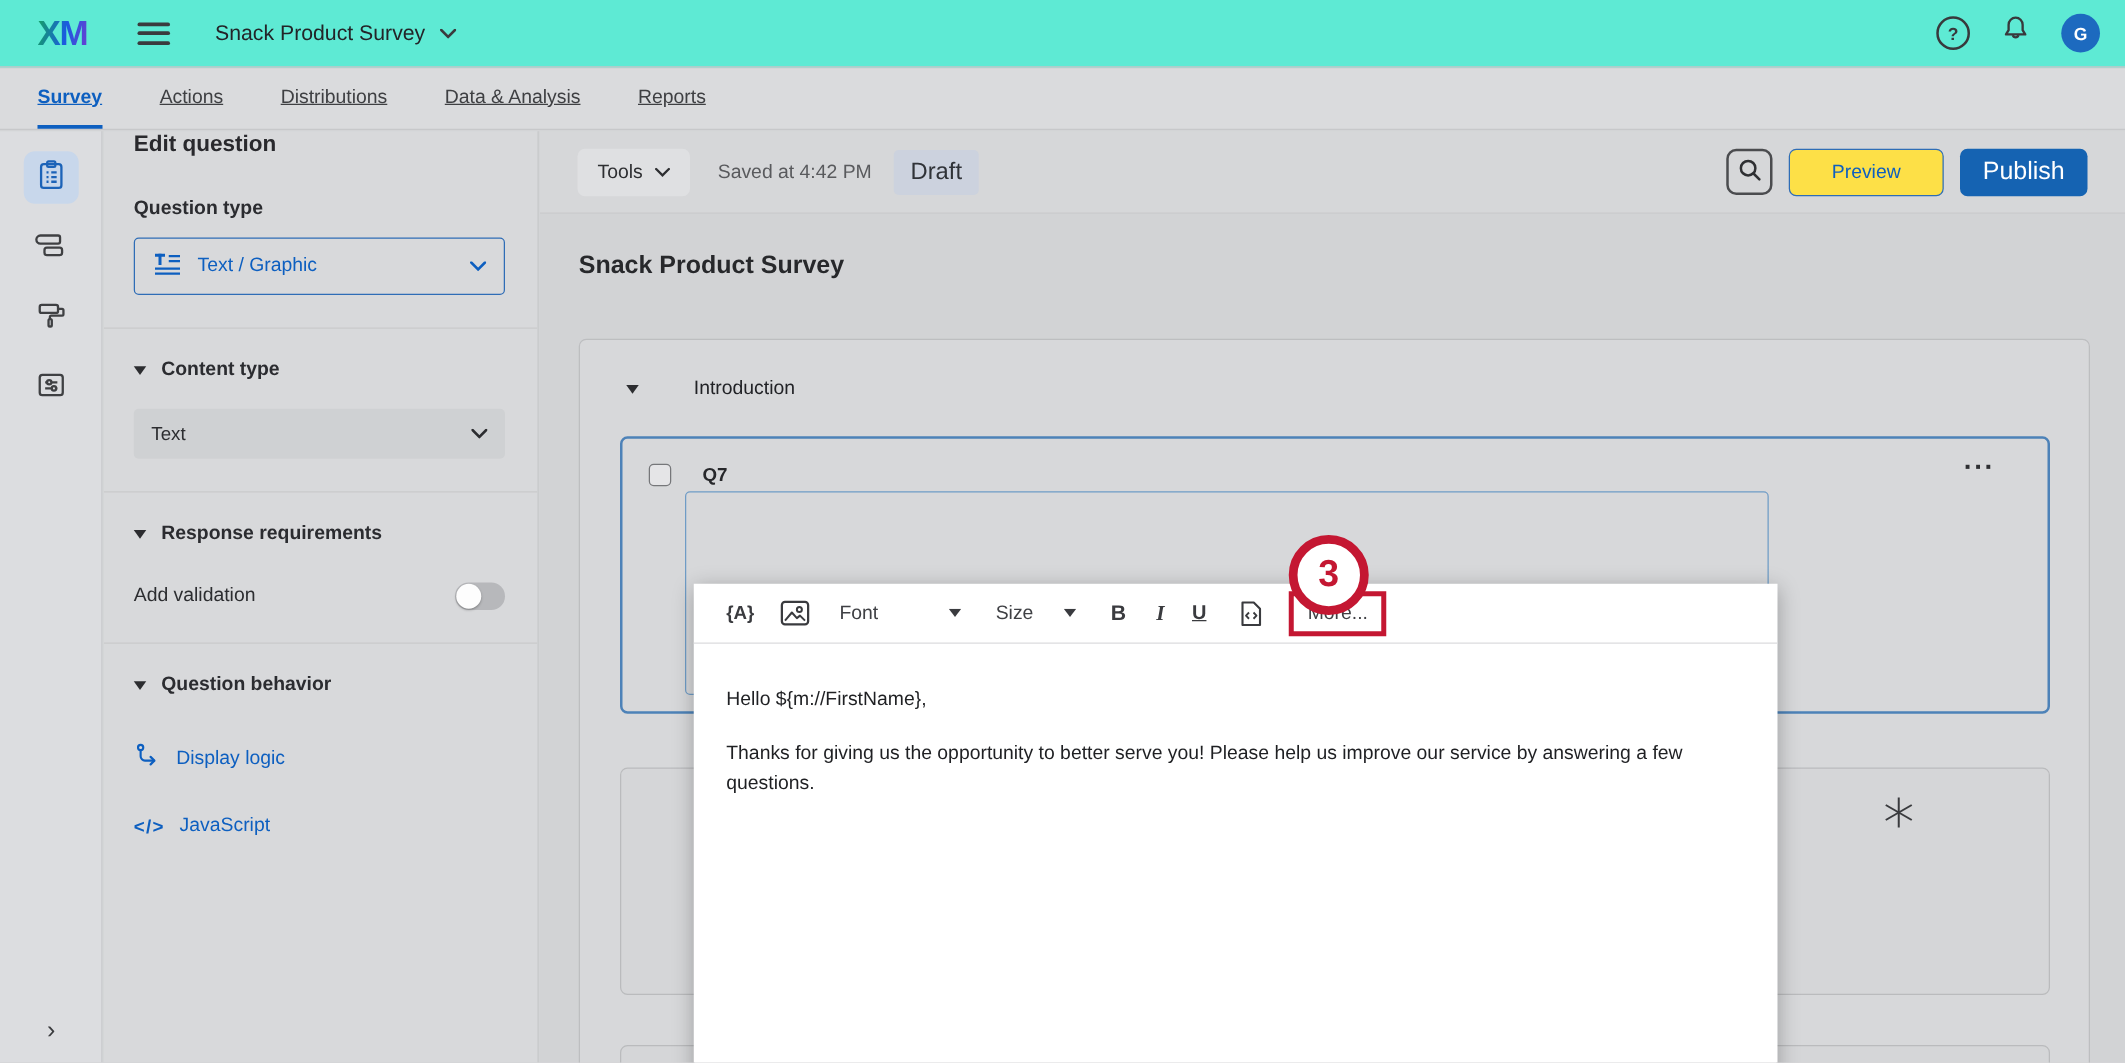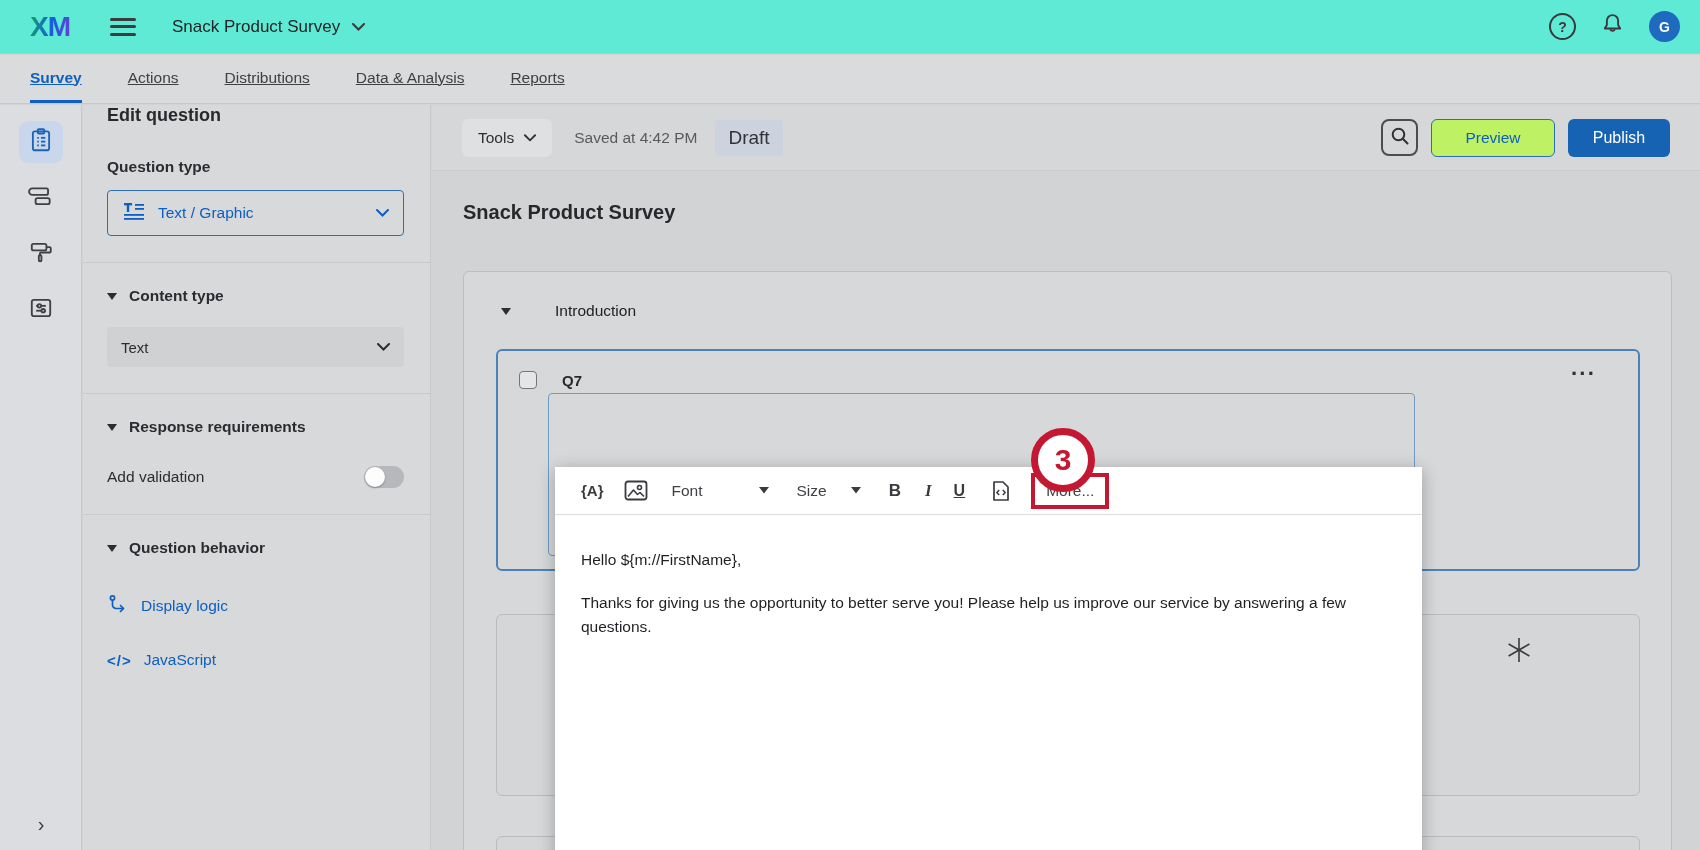--- a/index.html
+++ b/index.html
@@ -75,24 +75,24 @@
   .actionstrip { height:66px; background:#d6d7d9; border-bottom:1px solid #c9cacc;
                  display:flex; align-items:center; padding:0 30px; }
   .tools-btn { height:38px; padding:0 16px; background:#dfe0e2; border-radius:6px; display:flex;
                align-items:center; gap:10px; font-size:15.5px; color:#2e2f32; cursor:pointer; }
   .saved { margin-left:22px; font-size:15.5px; color:#595a5d; }
   .draft-badge { margin-left:18px; padding:7px 13px; background:#ccd2de; border-radius:4px;
                  font-size:19px; color:#303338; }
   .strip-right { margin-left:auto; display:flex; align-items:center; gap:13px; }
   .search-btn { width:37px; height:37px; border:2px solid #4b4c4f; border-radius:8px; background:transparent;
                 display:flex; align-items:center; justify-content:center; cursor:pointer; }
-  .preview-btn { width:124px; height:38px; background:#bef264; border:1px solid #2f6db6; border-radius:6px;
+  .preview-btn { width:124px; height:38px; background:#fde047; border:1px solid #2f6db6; border-radius:6px;
                  color:#0d5fc0; font-size:15.5px; display:flex; align-items:center; justify-content:center; cursor:pointer; }
   .publish-btn { width:102px; height:38px; background:#1563b2; border:none; border-radius:6px; color:#fff;
-                 font-size:16px; display:flex; align-items:center; justify-content:center; cursor:pointer; }
+                 font-size:20px; display:flex; align-items:center; justify-content:center; cursor:pointer; }
 
   .scrollarea { position:relative; height:783px; overflow:hidden; }
   .page-title { position:absolute; left:31px; top:30px; font-size:20px; font-weight:bold; color:#27282b; }
   .block-card { position:absolute; left:31px; right:28px; top:100px; height:820px;
                 background:#d7d8da; border:1px solid #bdbec0; border-radius:6px; }
   .block-header { position:absolute; left:37px; top:30px; display:flex; align-items:center; gap:44px; cursor:pointer; }
   .block-header .blabel { font-size:15.5px; color:#212226; }
 
   .q7-box { position:absolute; left:32px; top:77px; width:1144px; height:222px;
             border:2px solid #4d82b8; border-radius:6px; }

